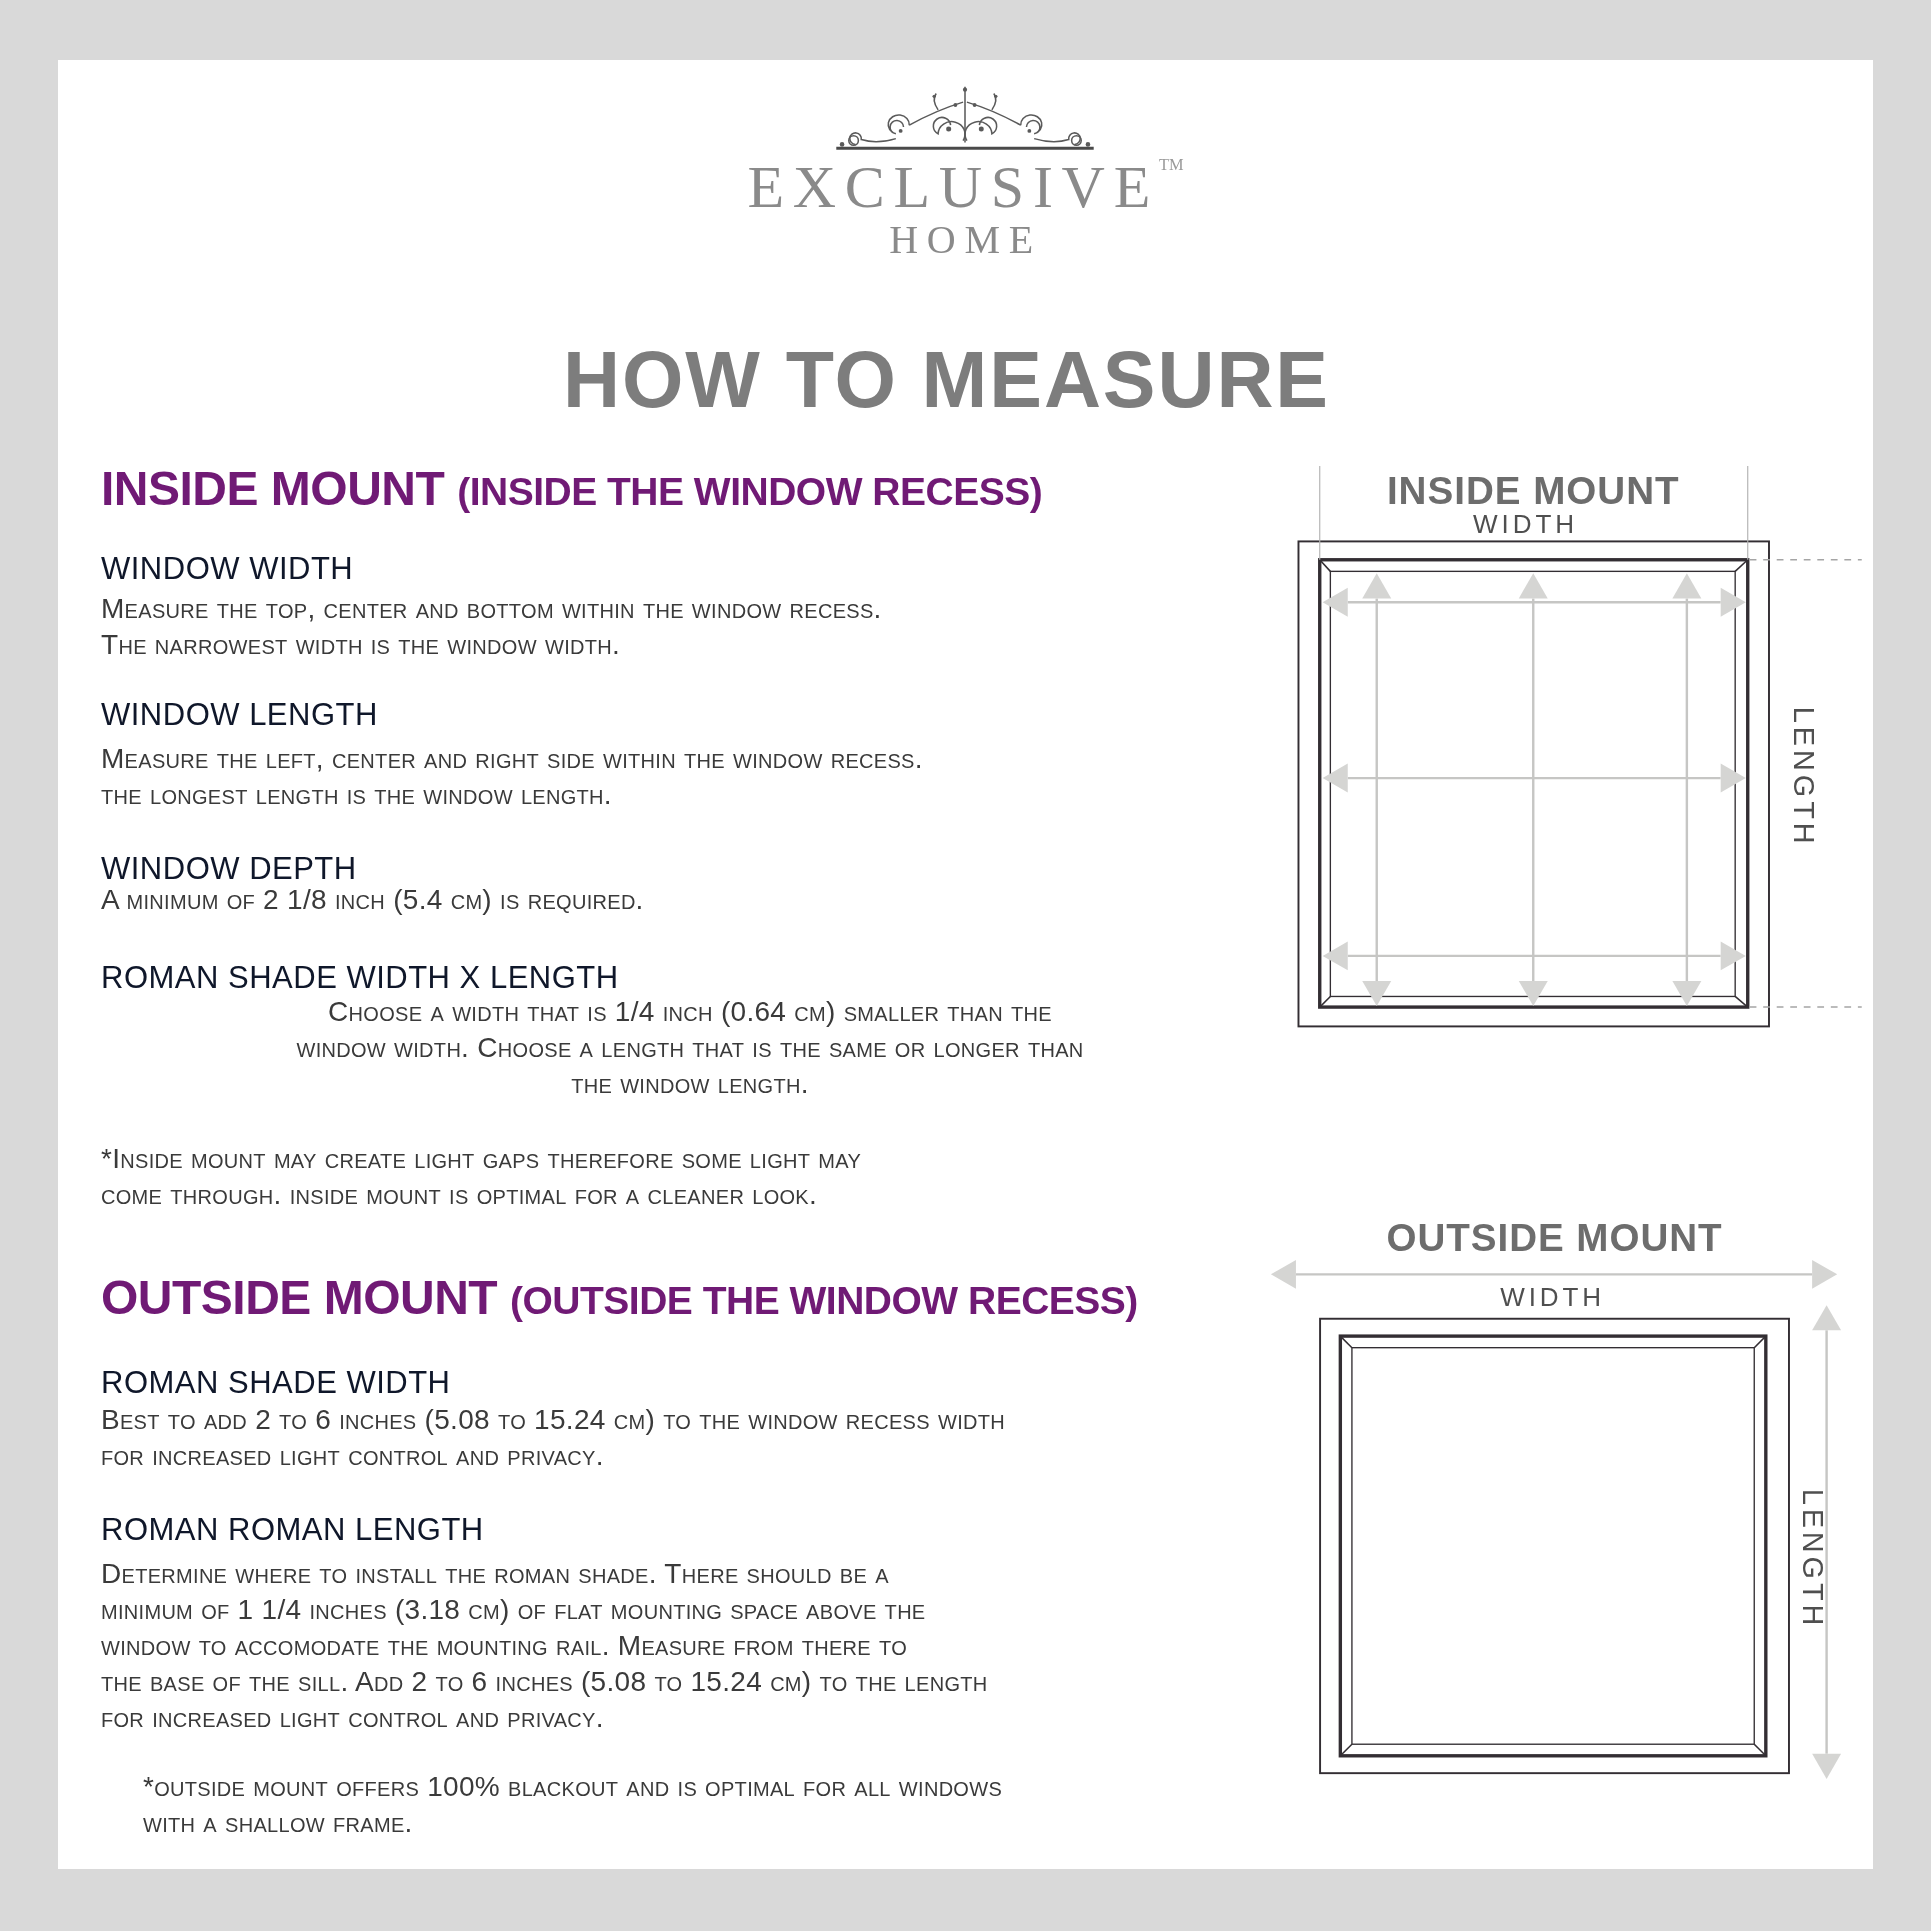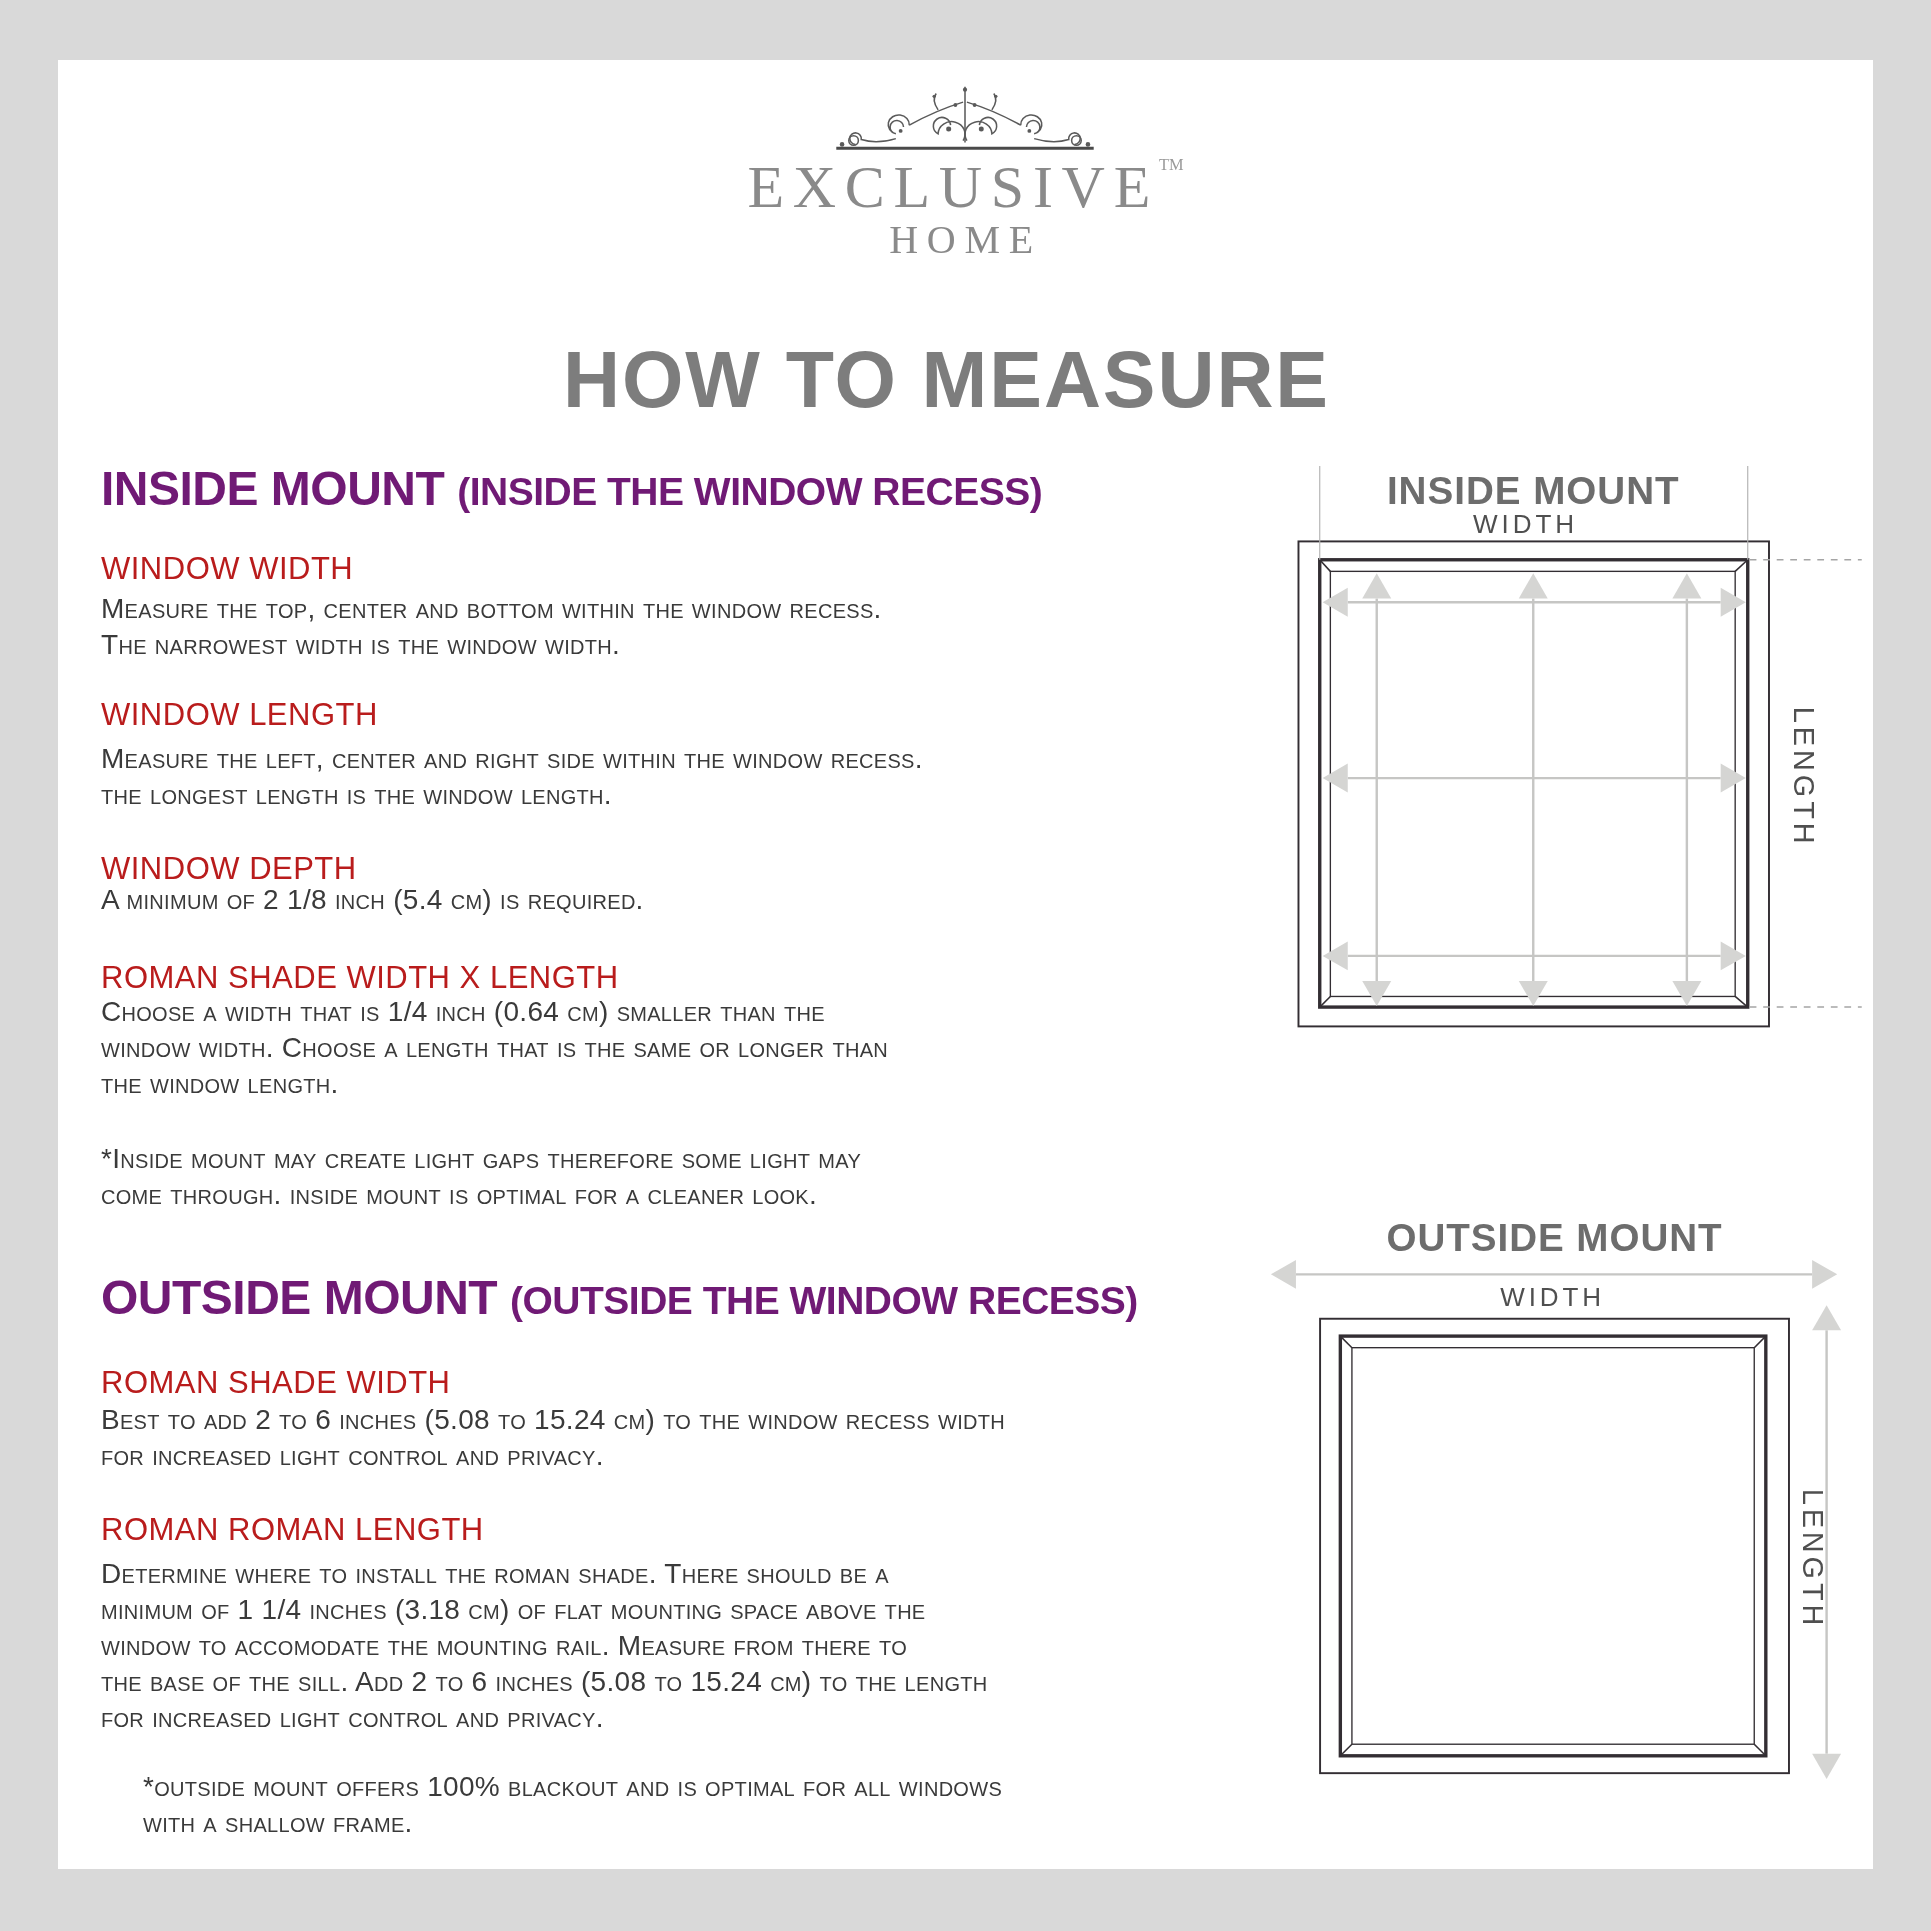--- a/index.html
+++ b/index.html
@@ -15,21 +15,21 @@
 
   
   #page-title{position:absolute;left:0;top:334px;width:1893px;text-align:center;
         font-size:79px;font-weight:bold;color:#7d7d7d;letter-spacing:1.9px;}
 
   
   .sec-heading{position:absolute;left:101px;width:1168px;font-weight:bold;color:#701a75;
         font-size:48px;letter-spacing:-0.5px;line-height:60px;white-space:nowrap;}
   .sec-heading .paren{font-size:39px;}
   .sec-label{position:absolute;left:101px;width:1159px;font-size:31px;line-height:39px;
-        color:#b91c1c;letter-spacing:0.5px;}
+        color:#0f172a;letter-spacing:0.5px;}
   .body-lines{position:absolute;left:101px;width:1178px;font-size:28px;line-height:36px;
         color:#3a3a3a;letter-spacing:0.3px;white-space:pre-line;font-variant:small-caps;}
 
   
   svg{position:absolute;overflow:visible;}
   #svg-inside{left:1255px;top:439px;width:628px;height:599px;}
   #svg-outside{left:1255px;top:1202px;width:628px;height:603px;}
   .dg-title{font-family:"Liberation Sans",sans-serif;font-size:40px;font-weight:bold;
         fill:#6d6d6d;letter-spacing:1px;}
   .dg-label{font-family:"Liberation Sans",sans-serif;font-size:27px;fill:#4f4f4f;letter-spacing:4px;}
@@ -96,21 +96,21 @@
 The narrowest width is the window width.</div>
 
   <div class="sec-label" style="top:695px;">WINDOW LENGTH</div>
   <div class="body-lines" style="top:741px;">Measure the left, center and right side within the window recess.
 the longest length is the window length.</div>
 
   <div class="sec-label" style="top:849px;">WINDOW DEPTH</div>
   <div class="body-lines" style="top:882px;">A minimum of 2 1/8 inch (5.4 cm) is required.</div>
 
   <div class="sec-label" style="top:958px;">ROMAN SHADE WIDTH X LENGTH</div>
-  <div class="body-lines" style="top:994px;">Choose a width that is 1/4 inch (0.64 cm) smaller than the
+  <div class="body-lines" style="top:994px;text-align:center;">Choose a width that is 1/4 inch (0.64 cm) smaller than the
 window width. Choose a length that is the same or longer than
 the window length.</div>
 
   <div class="body-lines" style="top:1141px;">*Inside mount may create light gaps therefore some light may
 come through. inside mount is optimal for a cleaner look.</div>
 
   <div class="sec-heading" style="top:1268px;"><span>OUTSIDE MOUNT </span><span class="paren">(OUTSIDE THE WINDOW RECESS)</span></div>
 
   <div class="sec-label" style="top:1363px;">ROMAN SHADE WIDTH</div>
   <div class="body-lines" style="top:1402px;">Best to add 2 to 6 inches (5.08 to 15.24 cm) to the window recess width

